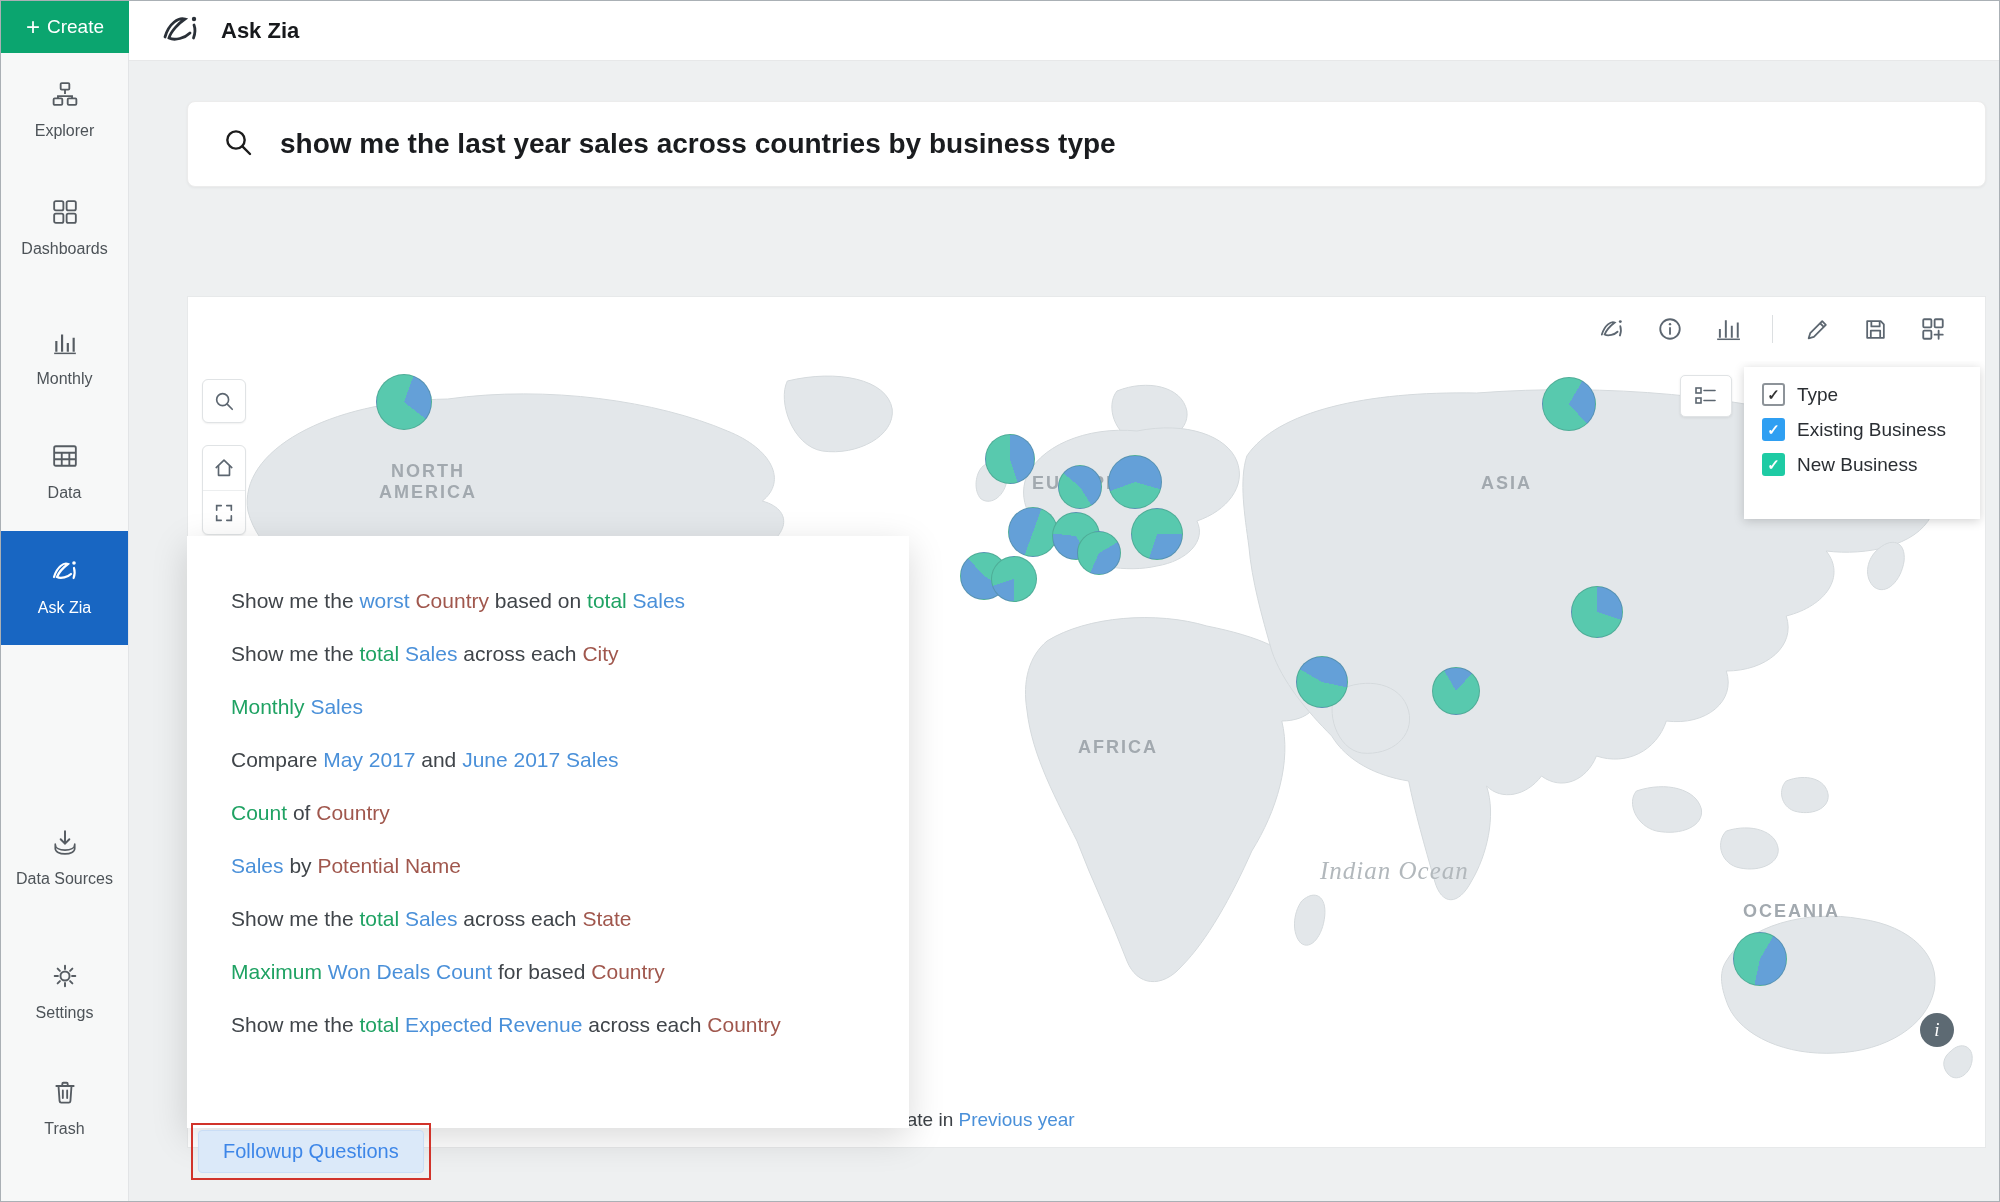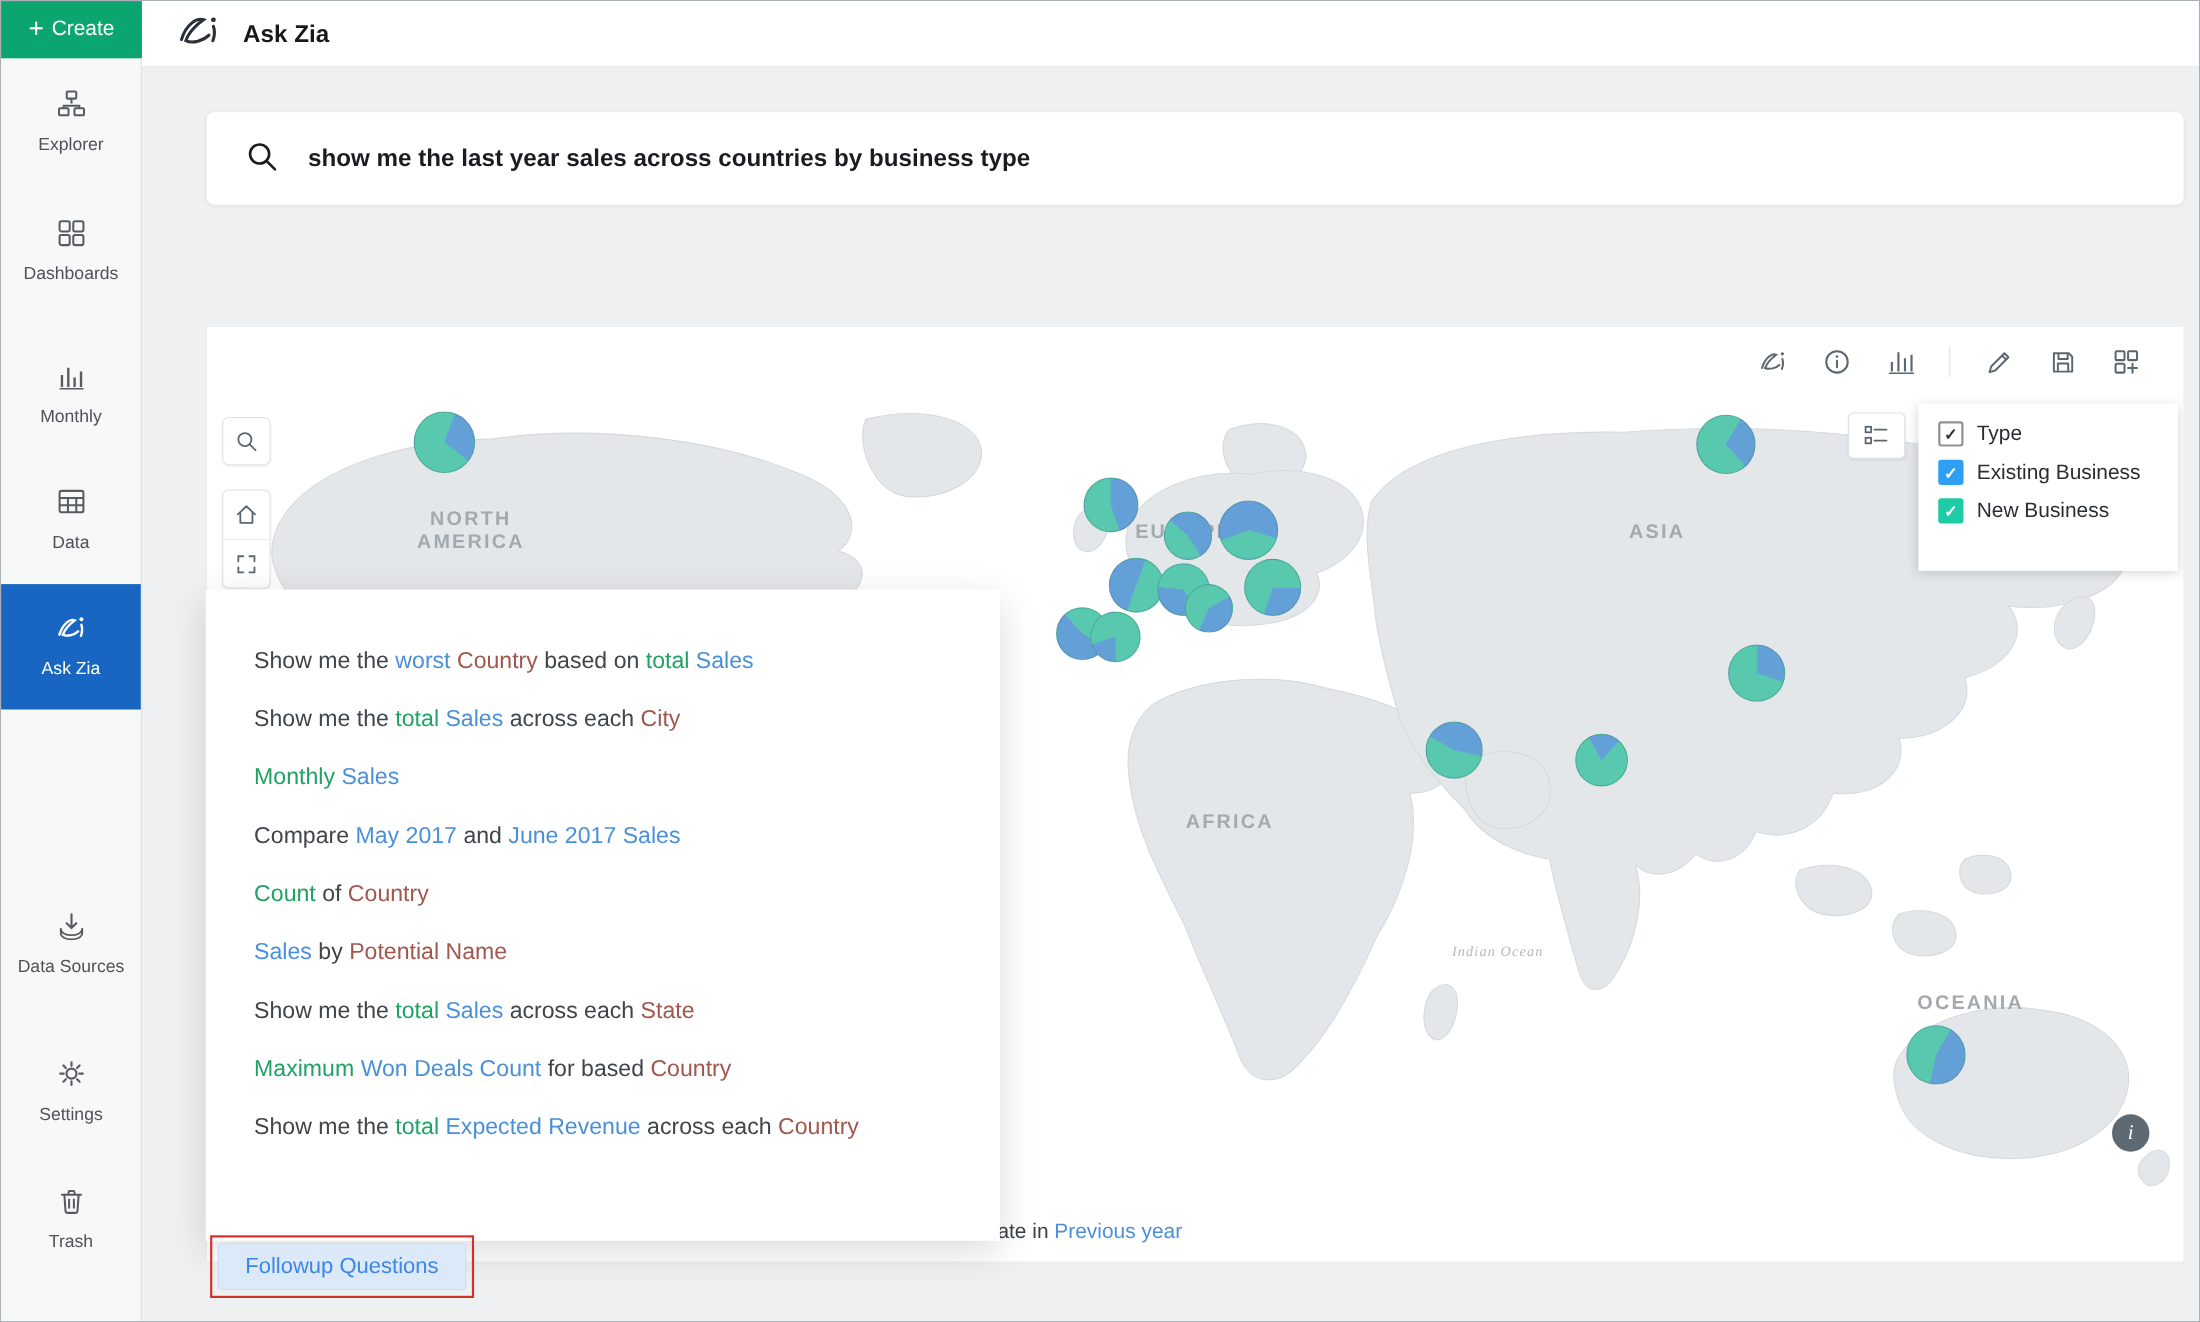--- a/index.html
+++ b/index.html
@@ -17,33 +17,33 @@
   .nav-label { padding:0 4px; }
 
   
   .topbar { position:absolute; left:128px; top:0; right:0; height:60px; background:#fff; border-bottom:1px solid #e7e8e9; display:flex; align-items:center; padding-left:30px; gap:18px; z-index:15; }
   .topbar-title { font-size:22px; font-weight:700; color:#17191c; }
 
   
   .main { position:absolute; left:128px; top:60px; right:0; bottom:0; background:#eef0f1; }
 
   .search-bar { position:absolute; left:58px; top:40px; width:1799px; height:86px; background:#fff; border:1px solid #ececec; border-radius:8px; box-shadow:0 1px 3px rgba(0,0,0,0.05); display:flex; align-items:center; padding-left:34px; gap:26px; cursor:text; }
-  .search-query { font-size:22px; font-weight:700; color:#1a1c1f; }
+  .search-query { font-size:28px; font-weight:700; color:#1a1c1f; }
 
   .card { position:absolute; left:58px; top:235px; width:1799px; height:852px; background:#fff; border:1px solid #e7e9ea; }
 
   .toolbar { position:absolute; top:18px; right:38px; display:flex; align-items:center; gap:30px; z-index:6; }
   .tool-icon { width:28px; height:28px; display:flex; align-items:center; justify-content:center; cursor:pointer; }
   .tool-icon svg { stroke:#5c6670; }
   .tool-divider { width:1px; height:28px; background:#dcdfe1; }
 
   .map-area { position:absolute; left:0; top:64px; width:1797px; height:745px; overflow:hidden; }
   .map-svg { position:absolute; left:0; top:0; width:100%; height:100%; }
   .map-label { position:absolute; font-size:18px; font-weight:700; letter-spacing:2px; color:#a2a9af; z-index:2; }
-  .map-label.italic { font-style:italic; font-weight:400; letter-spacing:1px; color:#b2b8bc; font-family:"Liberation Serif", serif; font-size:13px; }
+  .map-label.italic { font-style:italic; font-weight:400; letter-spacing:1px; color:#b2b8bc; font-family:"Liberation Serif", serif; font-size:25px; }
   .pie-layer { position:absolute; inset:0; z-index:4; }
   .pie { position:absolute; border-radius:50%; border:1px solid rgba(60,120,110,0.35); cursor:pointer; }
 
   .map-btn { position:absolute; width:44px; height:44px; background:#fff; border:1px solid #e0e3e5; border-radius:6px; display:flex; align-items:center; justify-content:center; cursor:pointer; z-index:5; box-shadow:0 1px 2px rgba(0,0,0,0.06); }
   .map-ctrl-col { position:absolute; left:14px; top:84px; width:44px; background:#fff; border:1px solid #e0e3e5; border-radius:6px; z-index:5; box-shadow:0 1px 2px rgba(0,0,0,0.06); }
   .map-ctrl-cell { width:100%; height:44px; display:flex; align-items:center; justify-content:center; cursor:pointer; }
   .map-ctrl-cell + .map-ctrl-cell { border-top:1px solid #eceeef; }
 
   .legend-toggle { position:absolute; left:1492px; top:14px; width:52px; height:42px; background:#fff; border:1px solid #e0e3e5; border-radius:5px; display:flex; align-items:center; justify-content:center; cursor:pointer; z-index:5; box-shadow:0 1px 3px rgba(0,0,0,0.08); }
   .legend-panel { position:absolute; left:1556px; top:6px; width:236px; height:152px; background:#fff; box-shadow:0 2px 10px rgba(0,0,0,0.18); z-index:5; padding:16px 18px; display:flex; flex-direction:column; gap:12px; }

